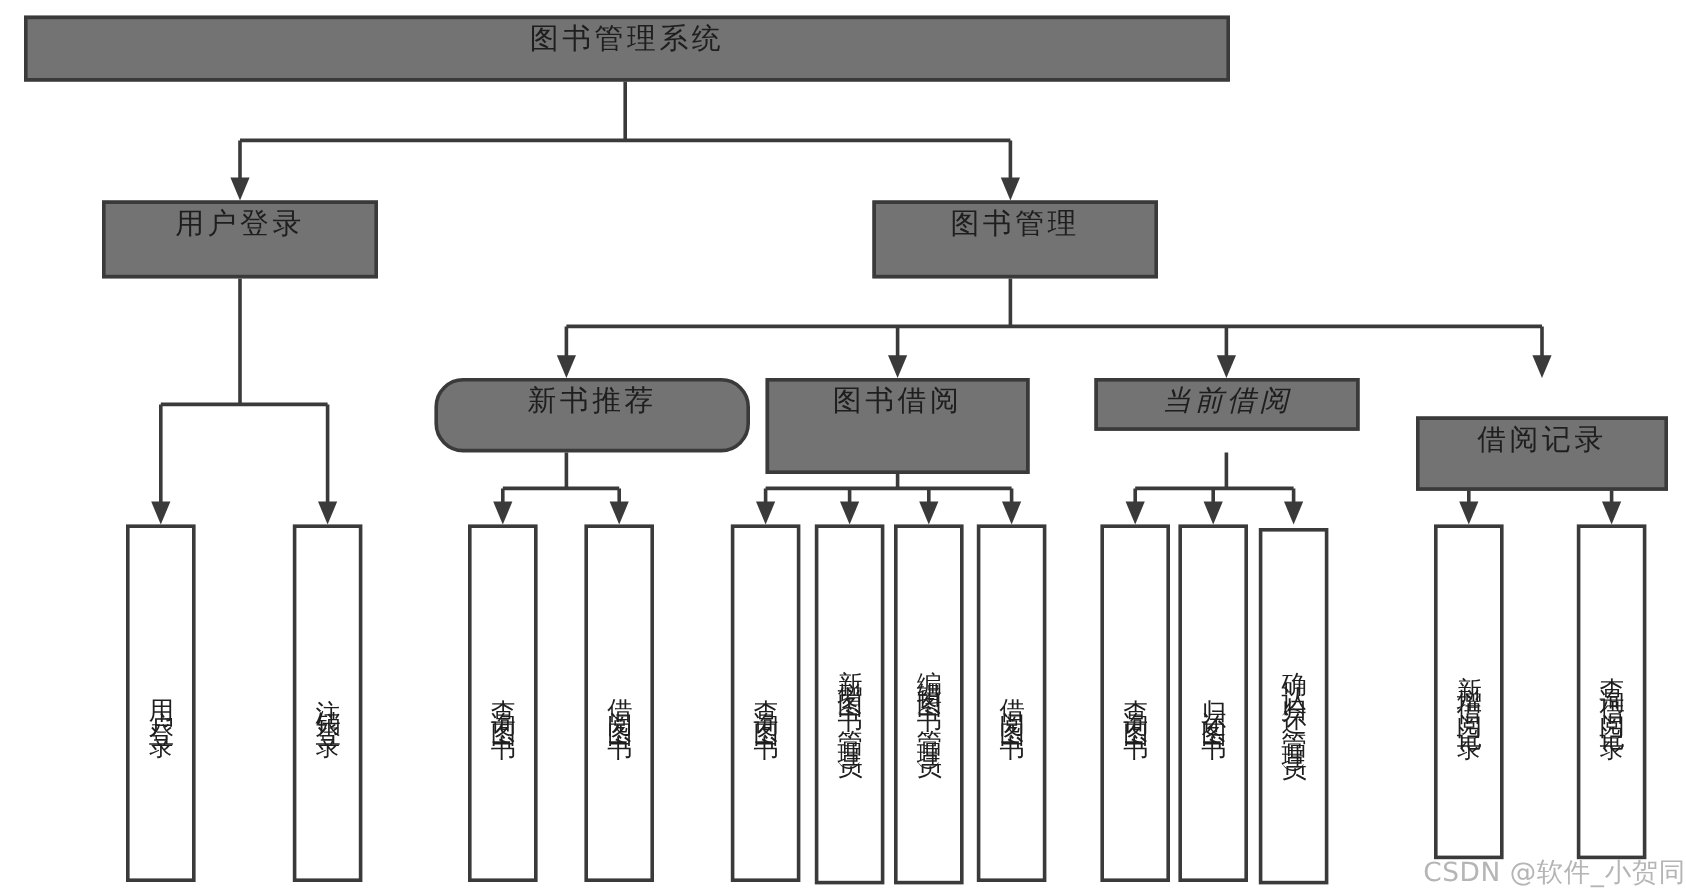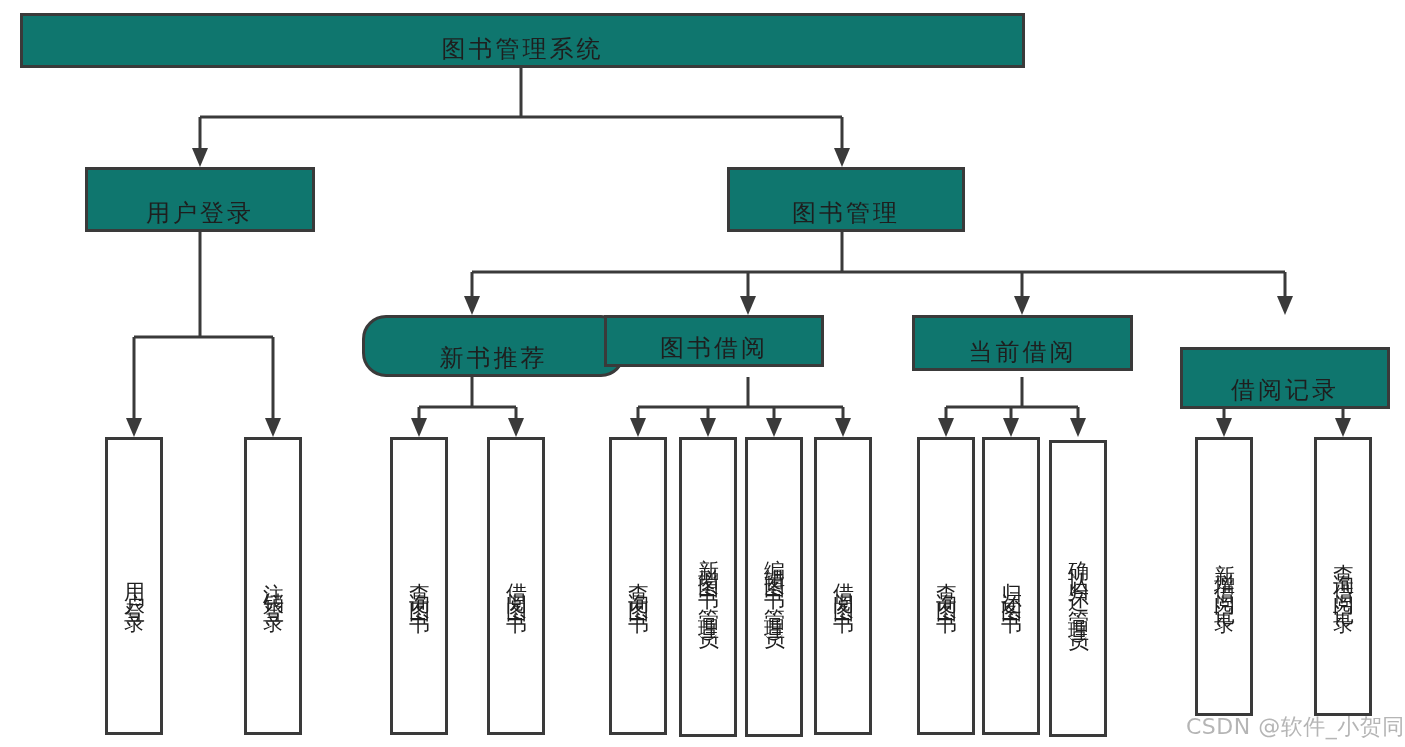--- a/index.html
+++ b/index.html
@@ -26,24 +26,24 @@
     stroke: #3a3a3a;
     stroke-width: 3;
   }
   #connectors polygon {
     fill: #3a3a3a;
     stroke: none;
   }
   .hbox {
     position: absolute;
     box-sizing: border-box;
-    background: #0f766e;
+    background: #737373;
     border: 3px solid #3a3a3a;
     display: flex;
-    align-items: flex-end;
+    align-items: flex-start;
     justify-content: center;
     font-size: 24px;
     letter-spacing: 3px;
     color: #1e1e1e;
     white-space: nowrap;
   }
   .vbox {
     position: absolute;
     box-sizing: border-box;
     width: 58px;
@@ -128,24 +128,24 @@
   <div class="hbox" style="left:85px; top:167px; width:230px; height:65px;">
     <span>用户登录</span>
   </div>
   <div class="hbox" style="left:727px; top:167px; width:238px; height:65px;">
     <span>图书管理</span>
   </div>
 
   <div class="hbox" style="left:362px; top:315px; width:263px; height:62px;border-radius:24px;">
     <span>新书推荐</span>
   </div>
-  <div class="hbox" style="left:604px; top:315px; width:220px; height:52px;">
+  <div class="hbox" style="left:638px; top:315px; width:220px; height:80px;">
     <span>图书借阅</span>
   </div>
-  <div class="hbox" style="left:912px; top:315px; width:221px; height:56px;">
+  <div class="hbox" style="left:912px; top:315px; width:221px; height:44px;font-style:italic;">
     <span>当前借阅</span>
   </div>
   <div class="hbox" style="left:1180px; top:315px; width:210px; height:62px;margin-top:32px;">
     <span>借阅记录</span>
   </div>
 
   <div class="vbox" style="left:105px; top:437px; height:298px;">
     <span>用户登录</span>
   </div>
   <div class="vbox" style="left:244px; top:437px; height:298px;">

